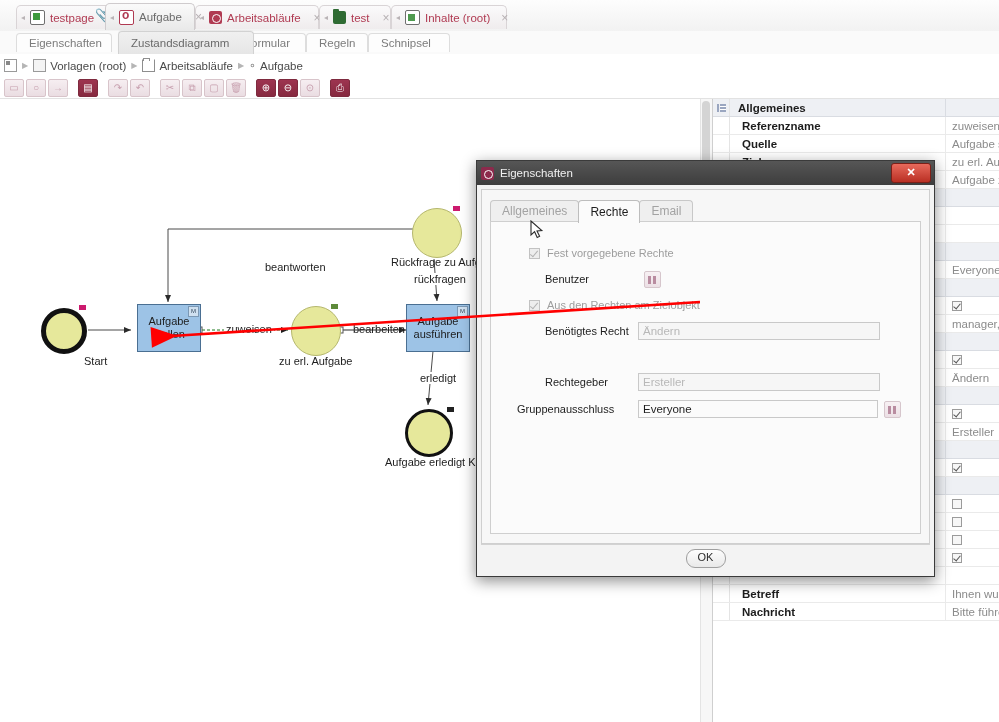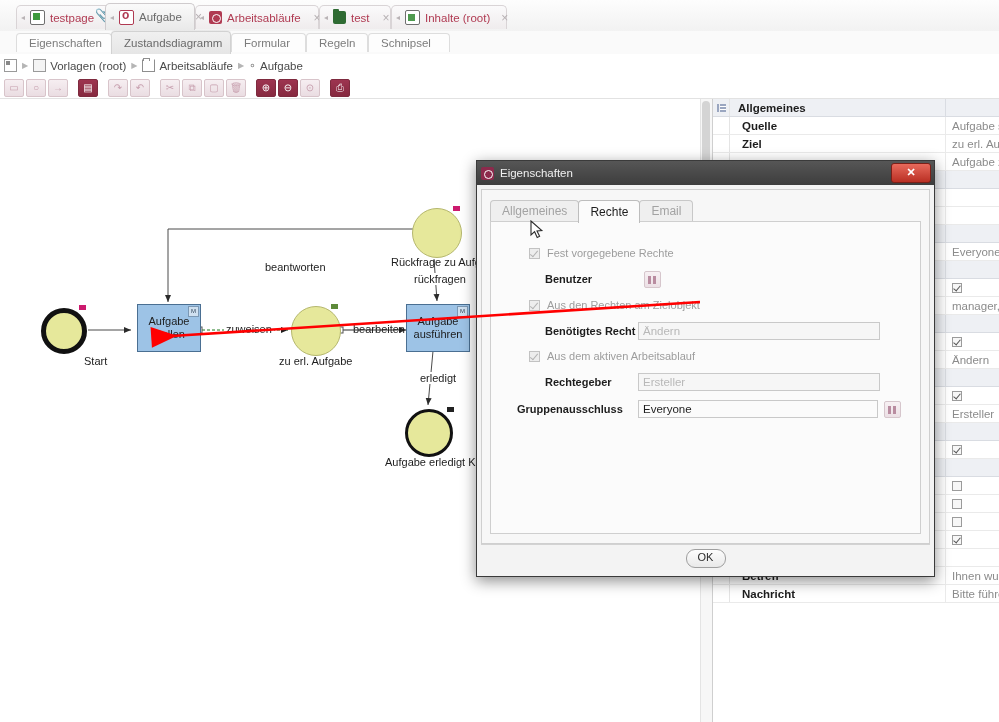--- a/index.html
+++ b/index.html
@@ -218,21 +218,21 @@
   .dpanel{
     position:absolute; left:8px; right:8px; top:31px; bottom:9px;
     border:1px solid #cfcfcf; background:#fbfbfb; box-sizing:border-box;
   }
   .drow{ position:absolute; height:20px; display:flex; align-items:center; }
   .dcheck{ width:11px;height:11px;border:1px solid #c2c2c2;background:#ededed;position:relative;
            box-sizing:border-box; margin-right:7px; flex:0 0 auto;}
   .dcheck:after{content:"";position:absolute;left:2px;top:0px;width:3px;height:7px;
            border:solid #b3b3b3;border-width:0 1.6px 1.6px 0;transform:rotate(40deg);}
   .dlabel{ font-size:11px; color:#9d9d9d; }
-  .dlabel.strong{ color:#1d1d1d; font-weight:bold; }
+  .dlabel.strong{ color:#1d1d1d; font-weight:normal; }
   .dinput{
     height:18px; border:1px solid #c9c9c9; background:#fbfbfb; box-sizing:border-box;
     font-size:11.5px; color:#1d1d1d; padding:0 4px; line-height:16px; overflow:hidden; white-space:nowrap;
   }
   .dinput.disabled{ color:#b8b8b8; background:#f6f6f6; }
   .dpick{
     width:17px;height:17px; border:1px solid #d6c6cc; border-radius:2px;
     background:linear-gradient(#f7f0f3,#ece0e5); position:relative; box-sizing:border-box;
   }
   .dpick:after{content:"";position:absolute;left:3px;top:4px;width:10px;height:8px;
@@ -282,21 +282,21 @@
       <span class="tabicon ic-cont"></span>
       <span>Inhalte (root)</span>
       <span class="tclose" style="margin-left:6px;">×</span>
     </div>
   </div>
 
   <div class="subtabs">
     <div class="subtab" style="left:16px;width:96px;">
       <span>Eigenschaften</span>
     </div>
-    <div class="subtab active" style="left:111px;width:120px;">
+    <div class="subtab active" style="left:118px;width:136px;">
       <span>Zustandsdiagramm</span>
     </div>
     <div class="subtab" style="left:231px;width:75px;">
       <span>Formular</span>
     </div>
     <div class="subtab" style="left:306px;width:62px;">
       <span>Regeln</span>
     </div>
     <div class="subtab" style="left:368px;width:82px;">
       <span>Schnipsel</span>
@@ -461,20 +461,25 @@
     <div id="prop-rows">
         <div class="prow group">
           <div class="pgutter">
             <span class="gicon"></span>
           </div>
           <div class="pname">Allgemeines</div>
           <div class="pval"></div>
         </div>
         <div class="prow">
           <div class="pgutter"></div>
+          <div class="pname">Referenzname</div>
+          <div class="pval">zuweisen</div>
+        </div>
+        <div class="prow">
+          <div class="pgutter"></div>
           <div class="pname">Quelle</div>
           <div class="pval">Aufgabe ste</div>
         </div>
         <div class="prow">
           <div class="pgutter"></div>
           <div class="pname">Ziel</div>
           <div class="pval">zu erl. Aufga</div>
         </div>
         <div class="prow">
           <div class="pgutter"></div>
@@ -669,24 +674,20 @@
         <div class="drow" style="left:38px;top:73px;">
           <span class="dcheck"></span>
           <span class="dlabel">Aus den Rechten am Zielobjekt</span>
         </div>
 
         <div class="drow" style="left:54px;top:99px;width:380px;">
           <span class="dlabel strong" style="width:93px;flex:0 0 auto;">Benötigtes Recht</span>
           <span class="dinput disabled" style="width:242px;flex:0 0 auto;position:relative;padding-right:20px;">Ändern</span>
         </div>
 
-        <div class="drow" style="left:38px;top:124px;">
-          <span class="dcheck"></span>
-          <span class="dlabel">Aus dem aktiven Arbeitsablauf</span>
-        </div>
 
         <div class="drow" style="left:54px;top:150px;width:380px;">
           <span class="dlabel strong" style="width:93px;flex:0 0 auto;">Rechtegeber</span>
           <span class="dinput disabled" style="width:242px;flex:0 0 auto;position:relative;padding-right:20px;">Ersteller</span>
         </div>
 
         <div class="drow" style="left:26px;top:177px;width:400px;">
           <span class="dlabel strong" style="width:121px;flex:0 0 auto;">Gruppenausschluss</span>
           <span class="dinput" style="width:240px;flex:0 0 auto;">Everyone</span>
           <span class="dpick" style="margin-left:6px;"></span>

